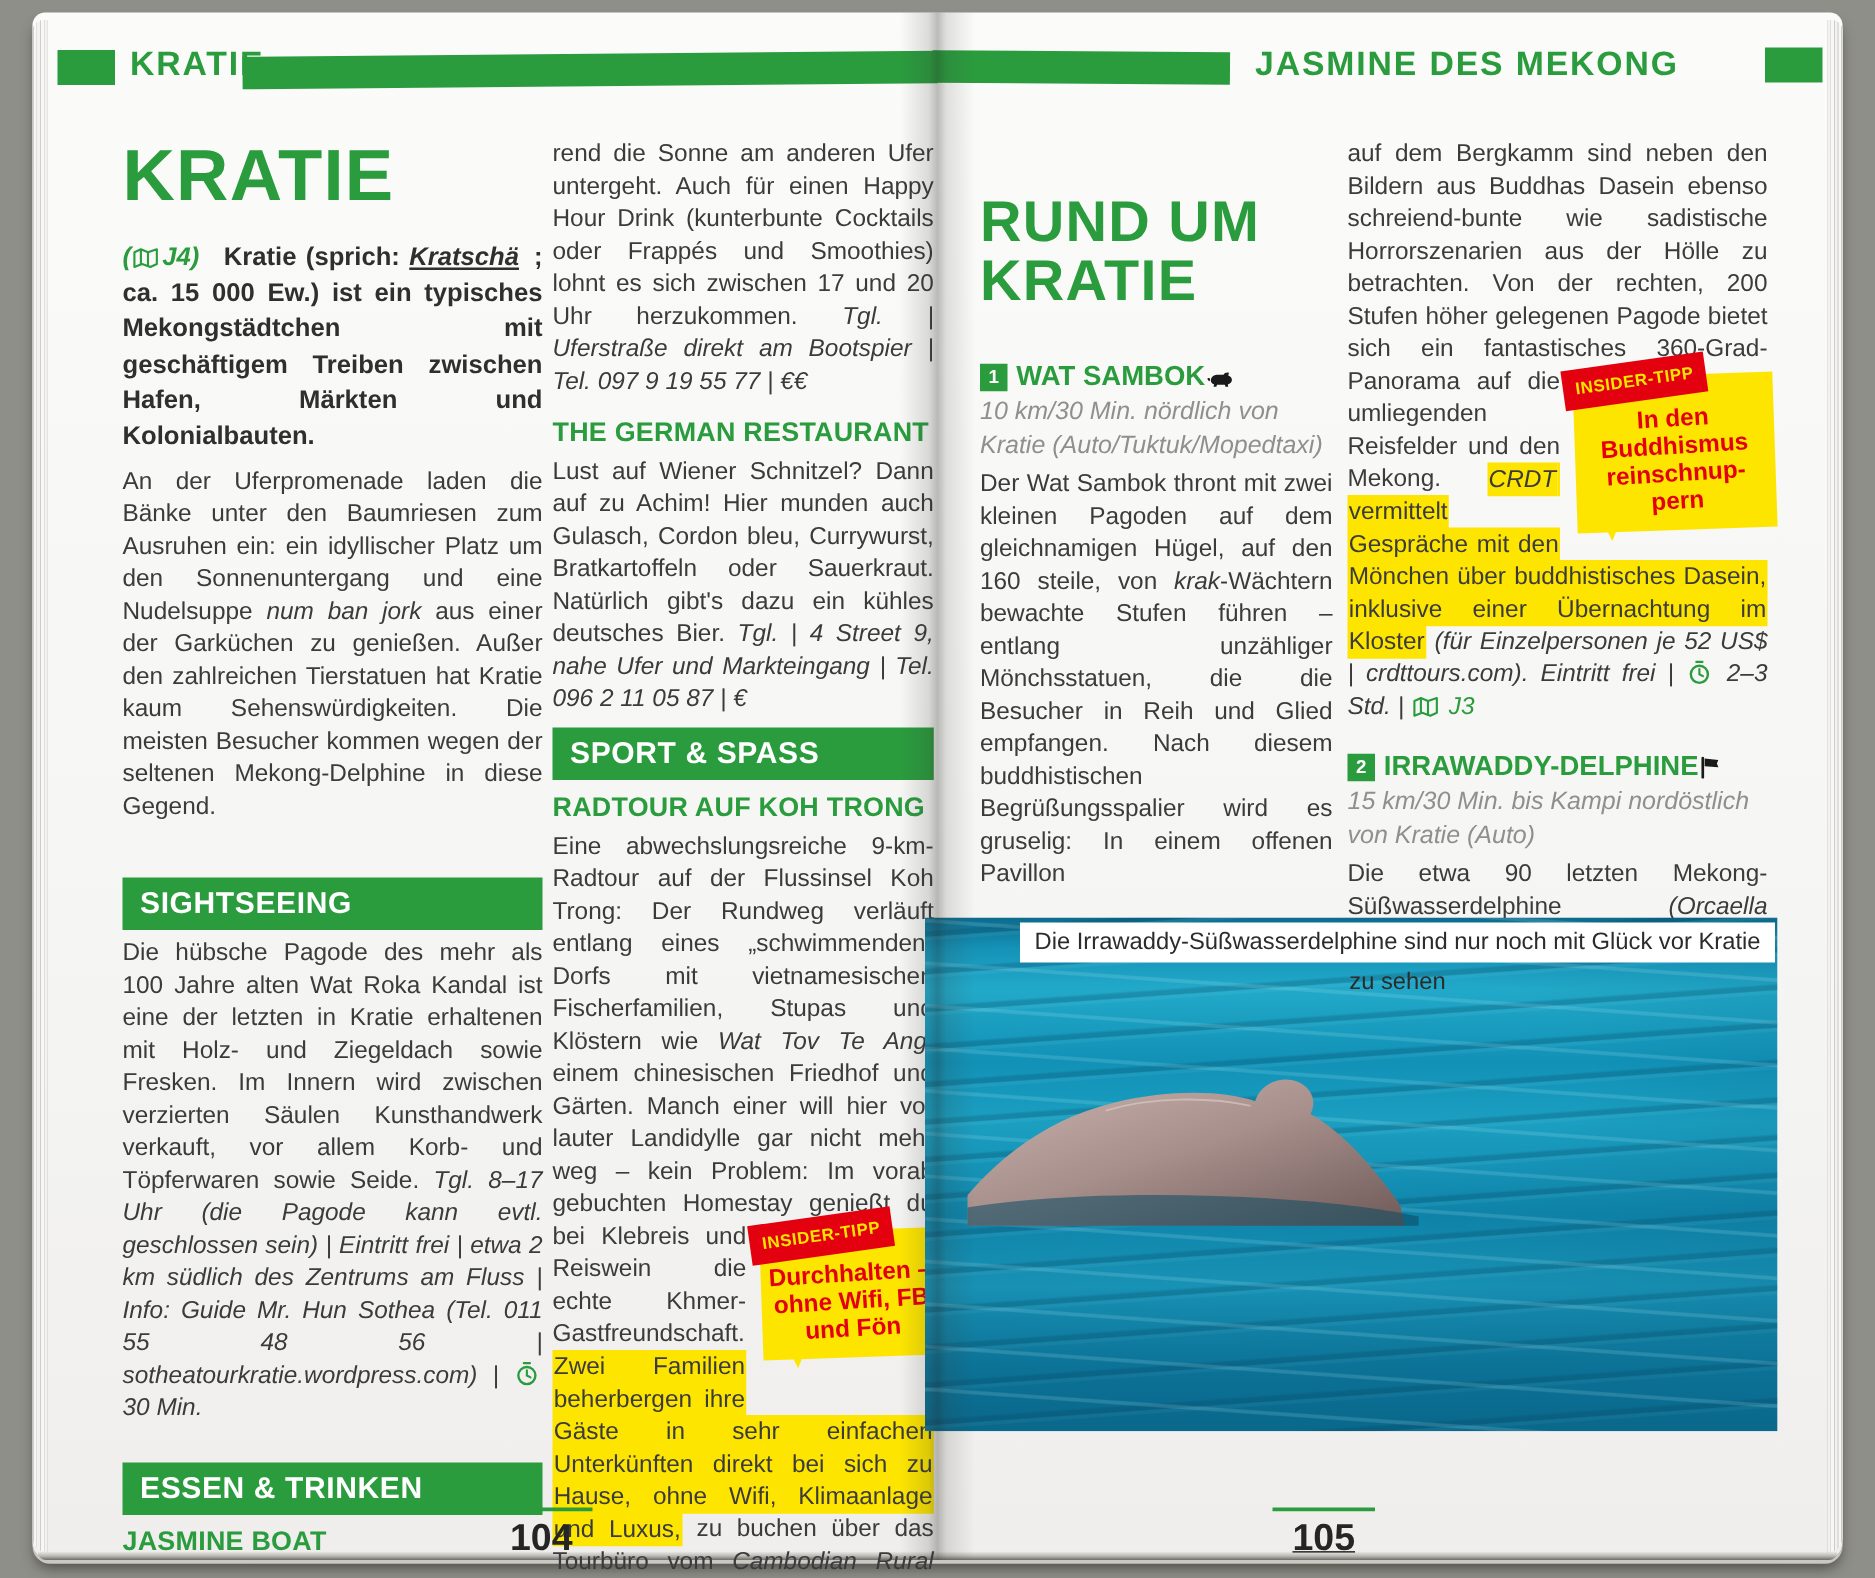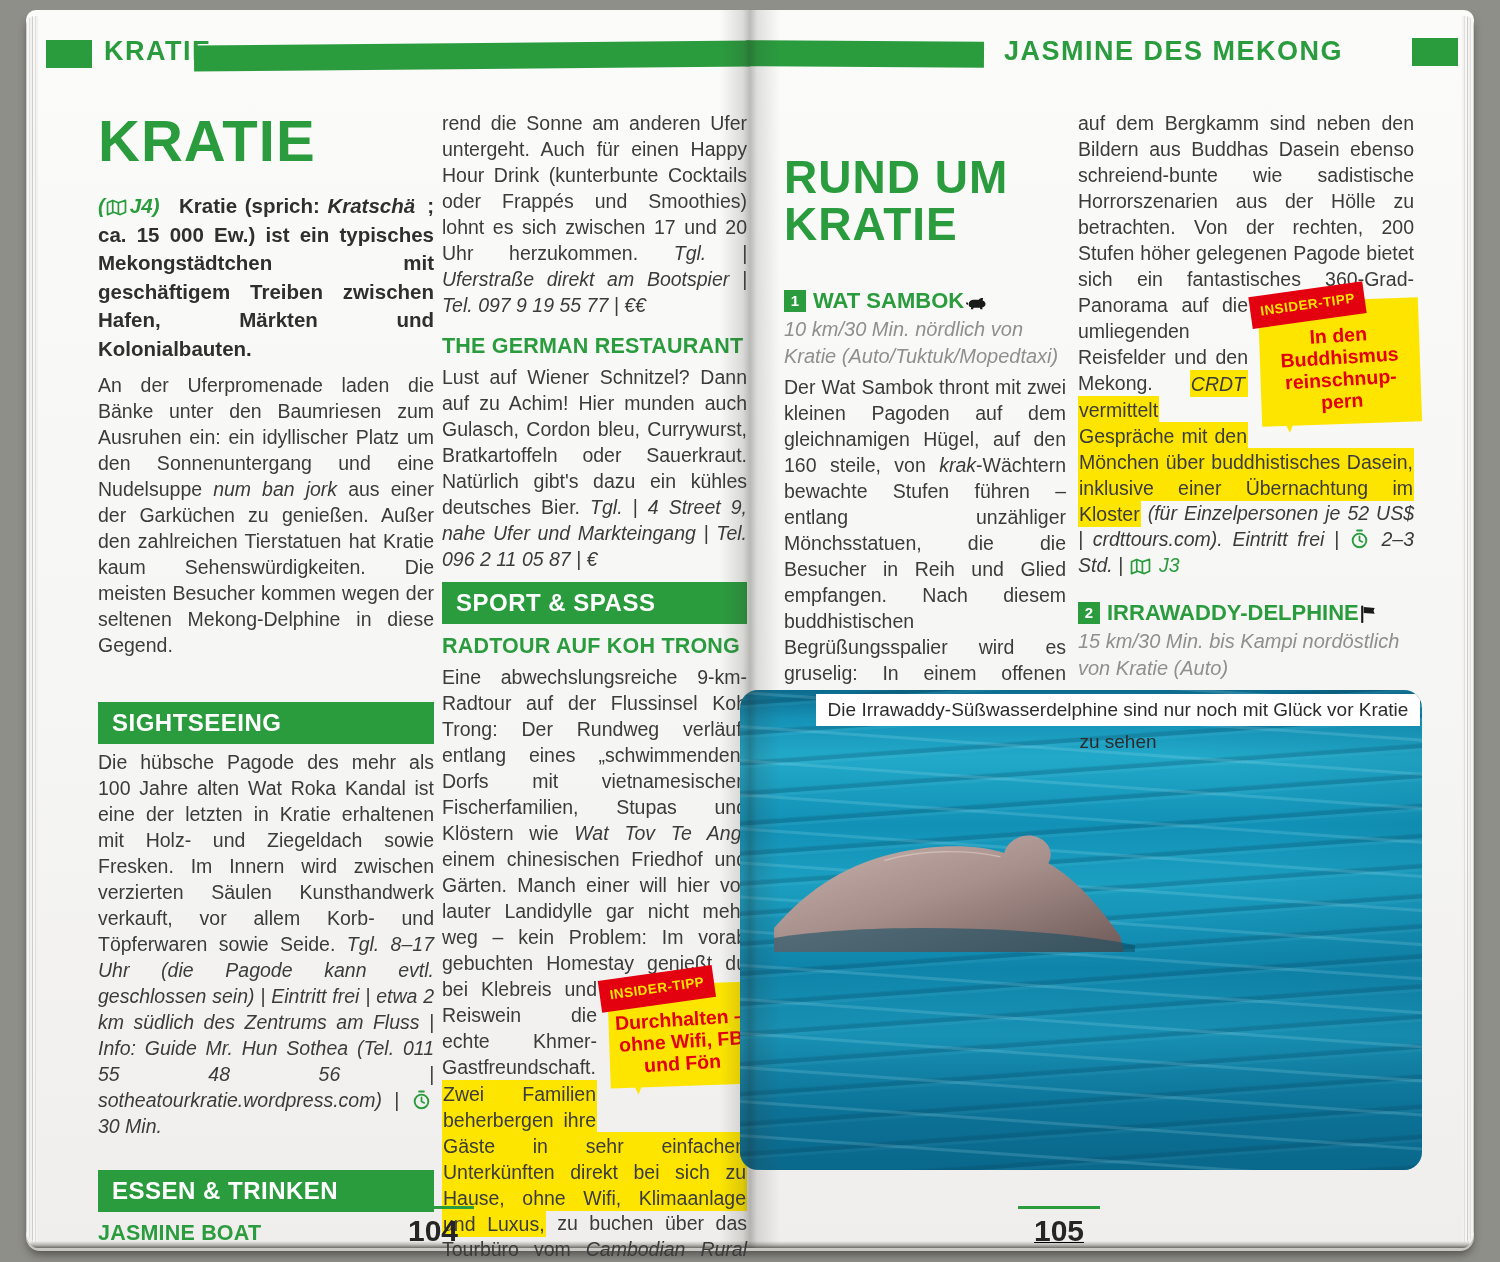--- a/index.html
+++ b/index.html
@@ -47,21 +47,21 @@
     padding:7px 0 7px 14px;margin:0;}
   .sub-h{color:#2a9c3e;font-weight:bold;font-size:21.5px;letter-spacing:.2px;margin:0;}
   .meta{font-style:italic;color:#8f8f8f;font-size:20px;line-height:27px;margin:2px 0 4px 0;}
   .poi-h{color:#2a9c3e;font-weight:bold;font-size:22px;margin:0;white-space:nowrap;}
   .poi-num{display:inline-block;background:#2a9c3e;color:#fff;width:22px;height:22px;line-height:22px;
     text-align:center;font-size:15px;font-weight:bold;vertical-align:2px;margin-right:7px;}
 
   
   .bold{font-weight:bold;color:#2f2f2f;margin-left:12px;}
   .italic{font-style:italic;}
-  .bold-italic{font-weight:bold;font-style:italic;color:#2f2f2f;}
+  .bold-italic{font-weight:bold;font-style:italic;color:#2f2f2f;text-decoration:underline;}
   .green-italic{color:#2a9c3e;font-style:italic;}
   .green-italic-bold{color:#2a9c3e;font-style:italic;font-weight:bold;}
   .highlight,.italic-highlight{background:#fde500;padding:2.5px 1px;
     box-decoration-break:clone;-webkit-box-decoration-break:clone;}
   .italic-highlight{font-style:italic;}
   .inline-icon{display:inline-block;vertical-align:-3px;margin:0 3px 0 1px;line-height:0;}
 
   
   .tip-bubble{float:right;background:#fde500;position:relative;z-index:2;
     margin:8px -6px 22px 12px;padding:24px 6px 12px 6px;transform:rotate(-2deg);}
@@ -76,21 +76,21 @@
     border-right-width:16px;transform:skewX(20deg);}
 
   
   .pageno{position:absolute;top:1196px;width:110px;text-align:center;}
   .pageno-left{left:352px;}
   .pageno-right{left:256px;text-decoration:underline;}
   .pn-line{display:block;height:3px;background:#2a9c3e;margin:0 14px 5px 14px;}
   .pn-num{font-size:30px;font-weight:bold;color:#252525;}
 
   
-  .photo{position:absolute;left:-8px;top:680px;width:682px;height:480px;overflow:hidden;z-index:3;border-radius:18px;}
+  .photo{position:absolute;left:-8px;top:724px;width:682px;height:411px;overflow:hidden;z-index:3;}
   .water{position:absolute;inset:0;background:
     linear-gradient(180deg,#0d6d8f 0%,#1593b8 6%,#22a9c9 14%,#1191b6 28%,#1b9fc1 40%,#0f86ac 58%,#1a9cc0 72%,#0d7ea5 88%,#0a7197 100%);}
   .water::before{content:"";position:absolute;inset:0;opacity:.7;
     background:repeating-linear-gradient(176deg,rgba(4,48,72,0) 0 10px,rgba(4,48,72,.30) 12px 15px,rgba(140,225,242,.12) 16px 18px,rgba(4,48,72,0) 19px 30px);}
   .water::after{content:"";position:absolute;inset:0;
     background:repeating-linear-gradient(184deg,rgba(255,255,255,0) 0 14px,rgba(190,240,250,.16) 15px 17px,rgba(255,255,255,0) 18px 34px),
     radial-gradient(120% 60% at 30% 30%,rgba(20,140,170,0) 40%,rgba(8,80,110,.28) 100%);}
   .dolphin{position:absolute;left:5%;top:22%;width:54%;}
   .photo-caption{position:absolute;top:4px;left:76px;right:2px;background:#fff;height:32px;
     line-height:32px;text-align:center;font-size:19px;color:#2c2c2c;z-index:4;}

